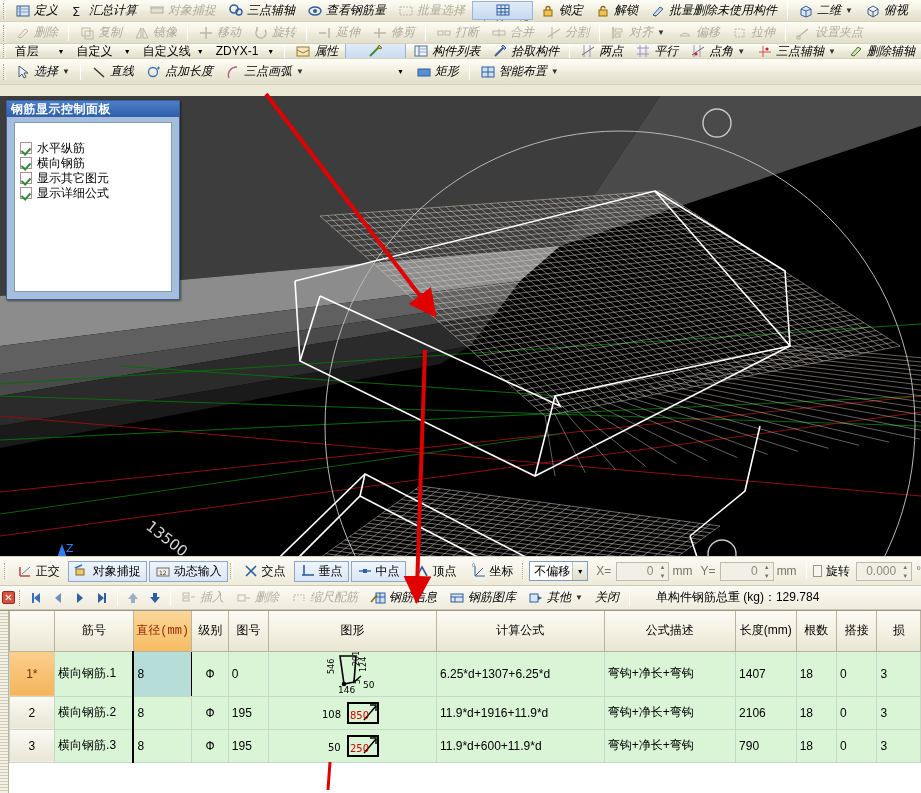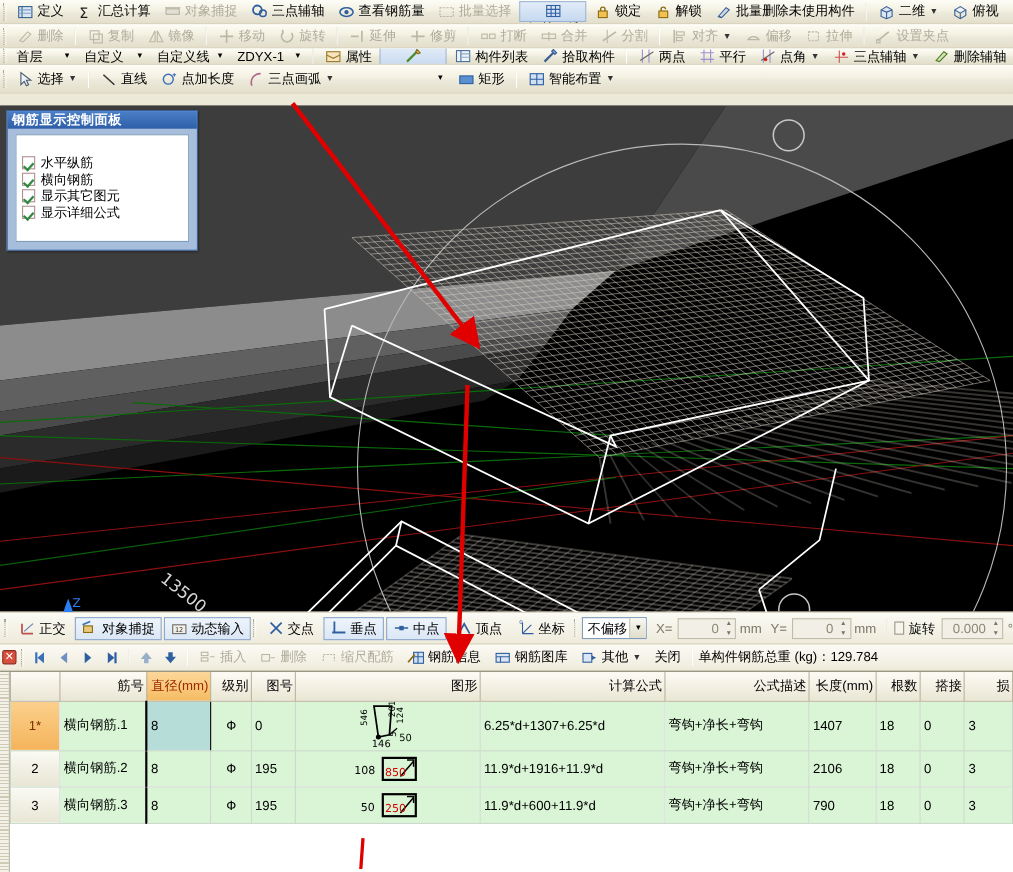--- a/index.html
+++ b/index.html
@@ -32,21 +32,21 @@
     border: 1px solid transparent;
     color: #000; font-size: 12px;
     cursor: default;
   }
   .tbtn.disabled { color: #b0ac9c; }
   .tbtn.active {
     border: 1px solid #9ab3d6;
     background: linear-gradient(to bottom,#e2ecf8,#c6d9f0);
     flex-direction: column;
   }
-  .tbtn .lbl { margin-left: 3px; }
+  .tbtn .lbl { margin-left: 3px; font-style: italic; }
   .sep {
     display: inline-block; width: 1px; height: 16px;
     background: #c9c5b1; margin: 0 4px;
     border-right: 1px solid #fff;
   }
   .grip {
     display: inline-block; width: 3px; height: 16px; margin: 0 3px 0 1px;
     border-left: 1px dotted #a9a58f; border-right: 1px dotted #fff;
   }
   .caret { display:inline-block; margin-left:4px; font-size:8px; color:#333; }
@@ -81,21 +81,21 @@
     position: absolute; left: 0; top: 96px;
     width: 921px; height: 460px;
     background: #000;
     overflow: hidden;
   }
   #view3d svg { position:absolute; left:0; top:0; }
 
   
   #rebarPanel {
     position: absolute; left: 6px; top: 100px;
-    width: 174px; height: 128px;
+    width: 174px; height: 200px;
     background: #a6bddc;
     border: 1px solid #3a5f94;
     box-shadow: 1px 1px 2px rgba(0,0,0,.5);
   }
   #rebarPanel .pt {
     height: 16px;
     background: linear-gradient(to bottom,#4a7fc8,#2e5fa8);
     color: #fff; font-weight: bold; font-size: 12px;
     padding: 0 4px; line-height: 16px;
     letter-spacing: .5px;
@@ -173,26 +173,27 @@
     position:absolute; left:0; top:610px; width:921px; height:183px;
     background:#fff; overflow:hidden;
     border-top:1px solid #9a9684;
   }
   #rbtable { border-collapse: collapse; width: 921px; table-layout: fixed; }
   #rbtable th {
     background: linear-gradient(to bottom,#fdfbf4,#eae6d4);
     border: 1px solid #b8b4a0;
     border-top: none;
     font-weight: normal; font-size: 12px; color:#000;
-    height: 26px; padding: 0 2px;
-    text-align: right;
+    height: 40px; padding: 0 2px;
+    text-align: center;
   }
   #rbtable th.hl {
     background: linear-gradient(to bottom,#fcd79a,#f5bc62);
     color: #9a2b00;
+    font-family: Liberation Mono, monospace;
   }
   #rbtable td {
     border: 1px solid #c8d8c8;
     background: #d9f5d6;
     font-size: 12px; color:#000;
     height: 33px; padding: 0 3px;
     vertical-align: middle;
     overflow:hidden;
   }
   #rbtable td.rownum {
@@ -1164,21 +1165,21 @@
             <polygon points="10,6 14,8 10,10" fill="#2f5fa0"></polygon>
           </svg>
         </span>
       <span class="lbl">其他</span>
       <span class="caret">▼</span>
     </div>
     <div class="tbtn">
       <span class="lbl" style="margin-left:0">关闭</span>
     </div>
     <span class="sep"></span>
-    <span style="margin-left:1px;">单构件钢筋总重 (kg)：129.784</span>
+    <span style="margin-left:22px;">单构件钢筋总重 (kg)：129.784</span>
   </div>
 
   <div id="tablewrap">
     <div class="gutter"></div>
     <table id="rbtable">
       <colgroup>
         <col style="width:9px">
           <col style="width:45px">
           <col style="width:78px">
           <col style="width:58px">

